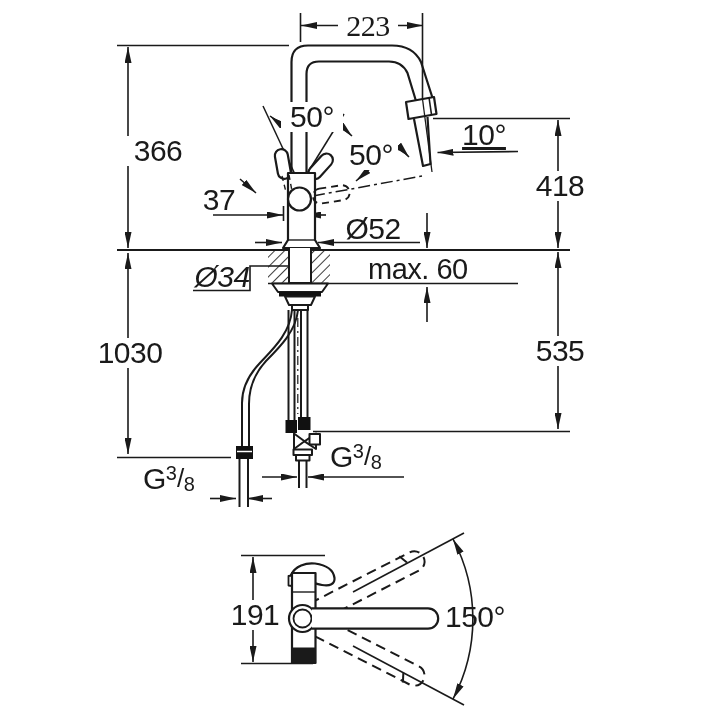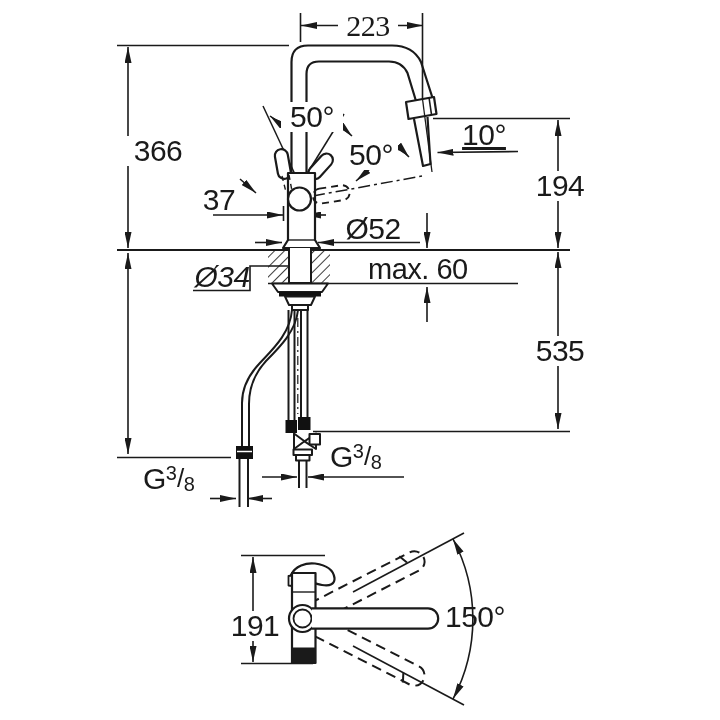--- a/index.html
+++ b/index.html
@@ -173,29 +173,30 @@
       <circle cx="302.5" cy="618.5" r="13.5"></circle>
       <circle cx="302.5" cy="618.5" r="9" fill="none" stroke-width="1.8"></circle>
       <path d="M312,608.3 H428 A10.2,10.2 0 0 1 428,628.7 H312"></path>
       <rect x="292.8" y="647.5" width="22.7" height="15.3" fill="#1a1a1a" stroke="none"></rect>
     </g>
   </g>
 </svg>
 
 <div class="lbl center bg" style="left:338px;top:11px;width:56px;font-family:Liberation Serif, serif;"><span>223</span></div>
 <div class="lbl center bg" style="left:96px;top:136px;width:60px;margin-left:30px;"><span>366</span></div>
-<div class="lbl center bg" style="left:528px;top:171px;width:60px;"><span>194</span></div>
+<div class="lbl center bg" style="left:528px;top:171px;width:60px;"><span>418</span></div>
 <div class="lbl center bg" style="left:528px;top:329px;width:60px;margin-top:7px;"><span>535</span></div>
+<div class="lbl center bg" style="left:90px;top:338px;width:76px;"><span>1030</span></div>
 <div class="lbl center" style="left:198px;top:185px;width:42px;"><span>37</span></div>
 <div class="lbl center" style="left:342px;top:214px;width:62px;"><span>Ø52</span></div>
 <div class="lbl center" style="left:191px;top:262px;width:62px;font-style:italic;"><span>Ø34</span></div>
 <div class="lbl" style="left:368px;top:255px;font-size:29px;"><span>max. 60</span></div>
 <div class="lbl center bg" style="left:281px;top:102px;width:58px;"><span>50°</span></div>
 <div class="lbl center bg" style="left:344px;top:140px;width:50px;"><span>50°</span></div>
 <div class="lbl center" style="left:452px;top:120px;width:64px;text-decoration:underline;"><span>10°</span></div>
 
 <div class="lbl thread" style="left:143px;top:463px;"><span>G</span><sup>3</sup><span class="sl">/</span><sub>8</sub></div>
 <div class="lbl thread" style="left:330px;top:441px;"><span>G</span><sup>3</sup><span class="sl">/</span><sub>8</sub></div>
 
-<div class="lbl center bg" style="left:225px;top:600px;width:56px;margin-top:11px;"><span>191</span></div>
+<div class="lbl center bg" style="left:225px;top:600px;width:56px;"><span>191</span></div>
 <div class="lbl" style="left:445px;top:602px;"><span>150°</span></div>
 
 </div>
 
 </body></html>

